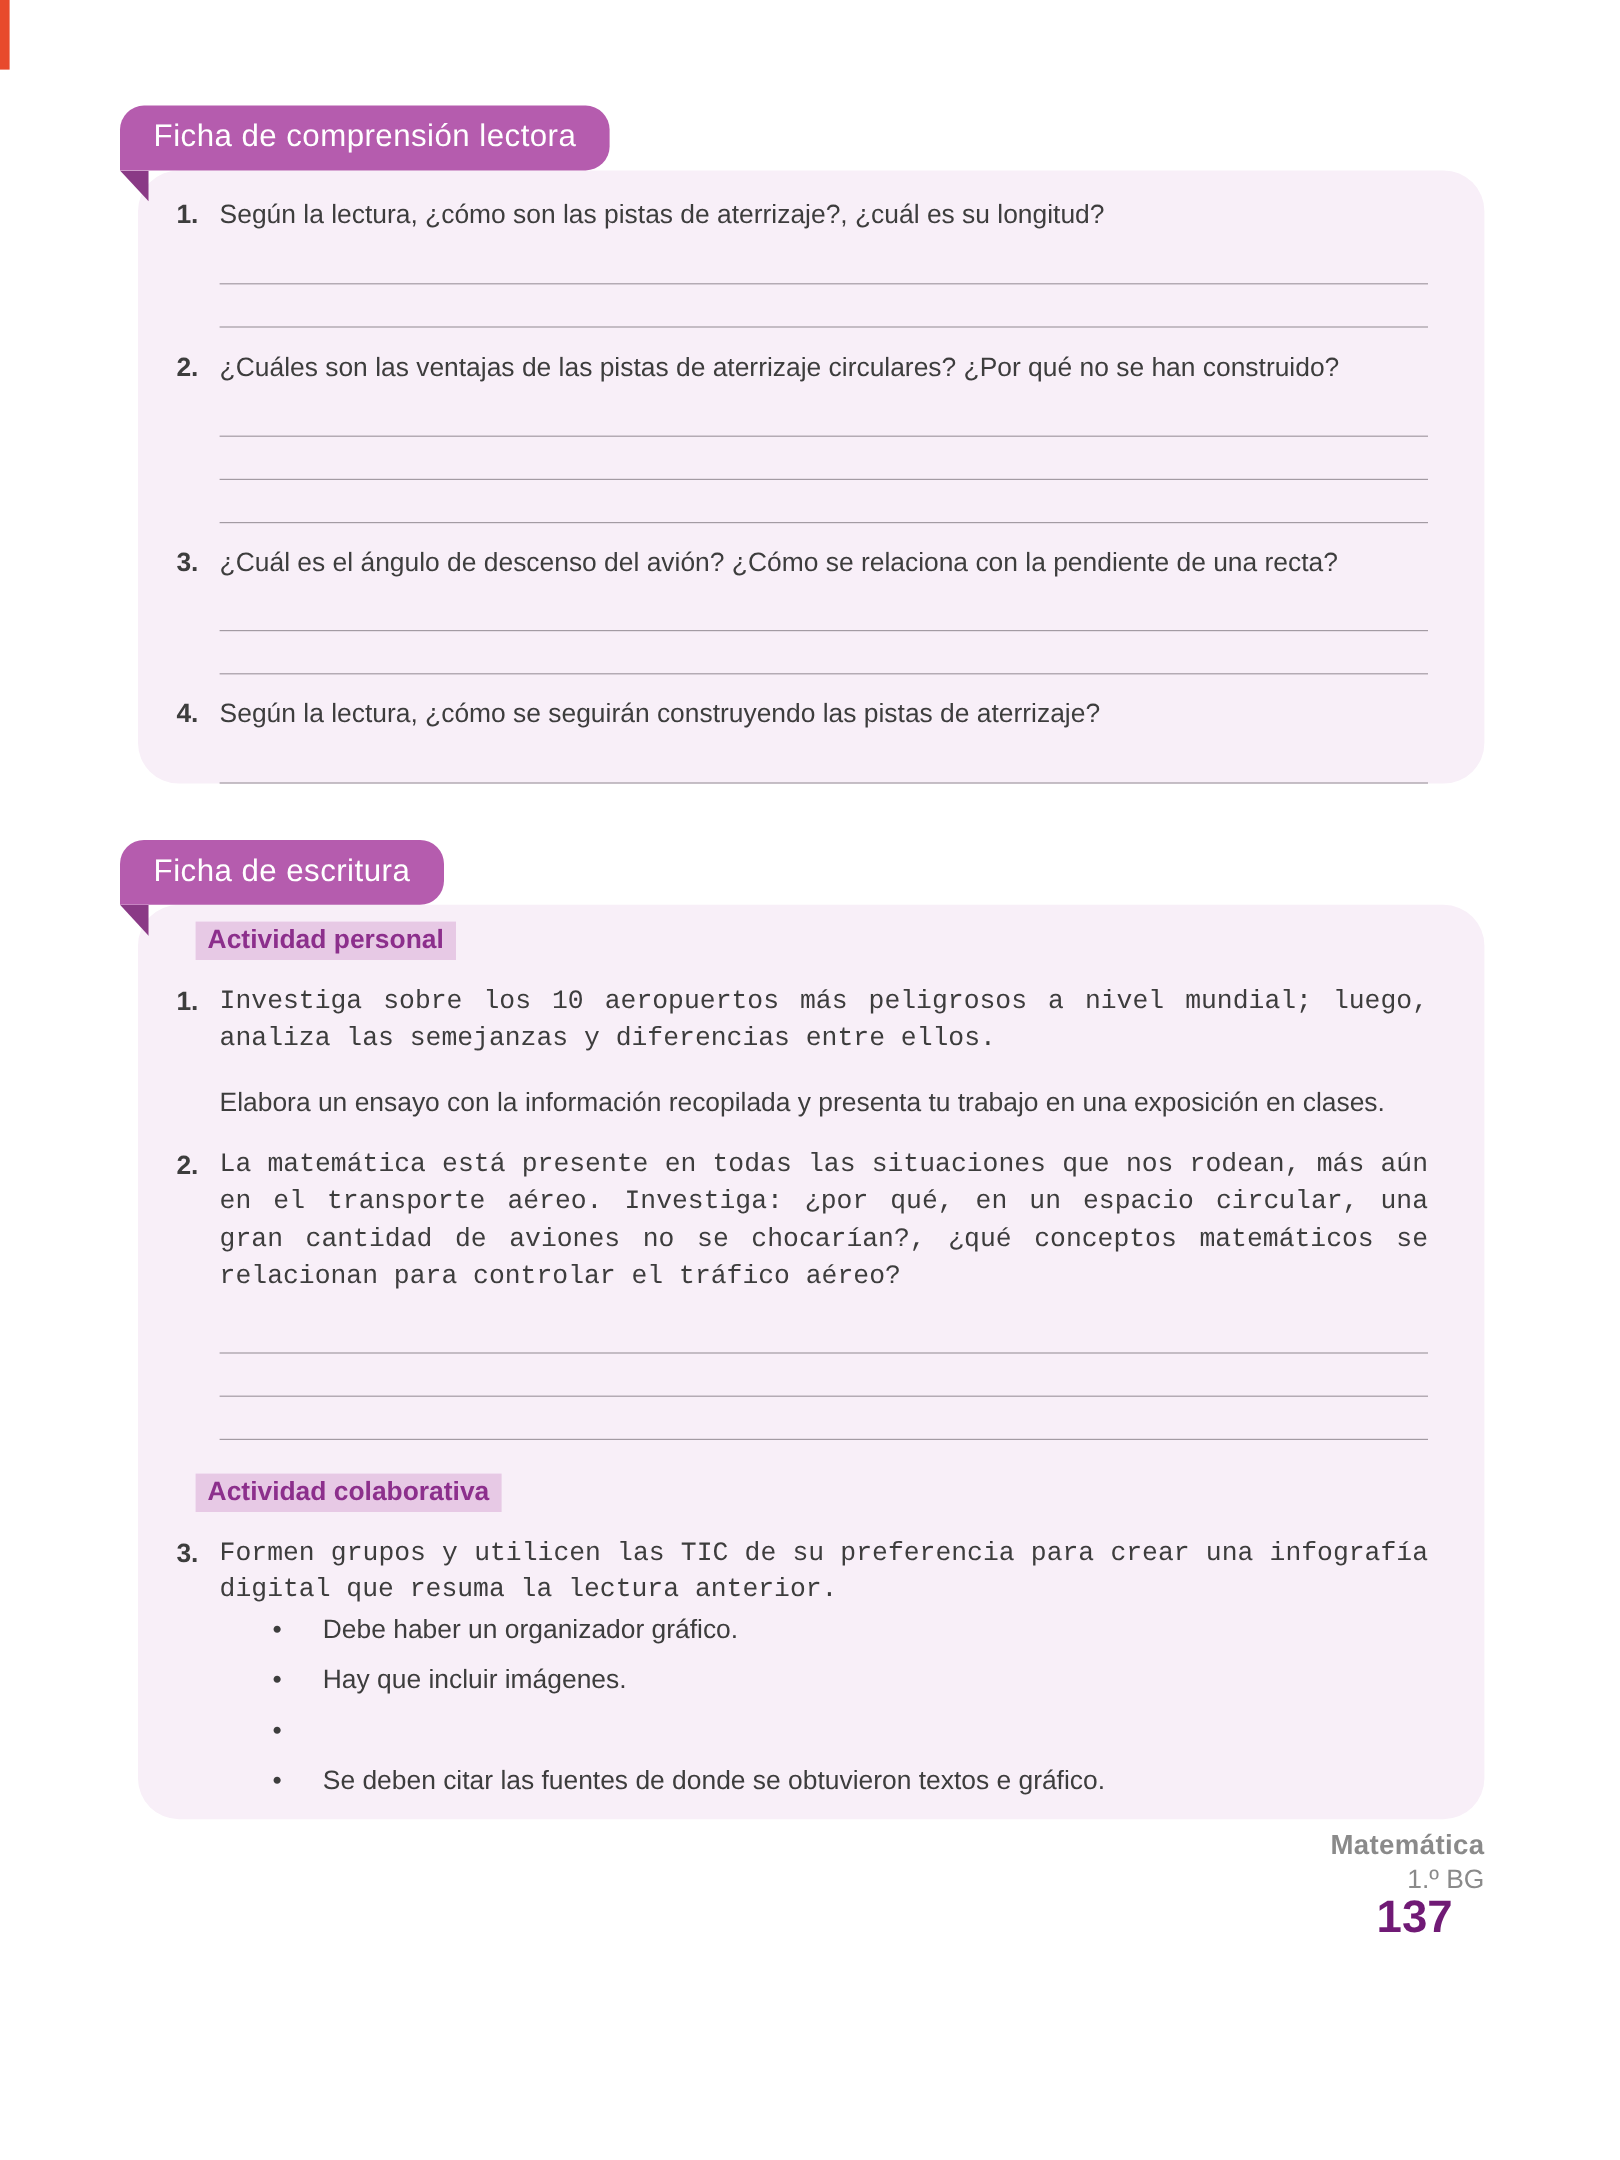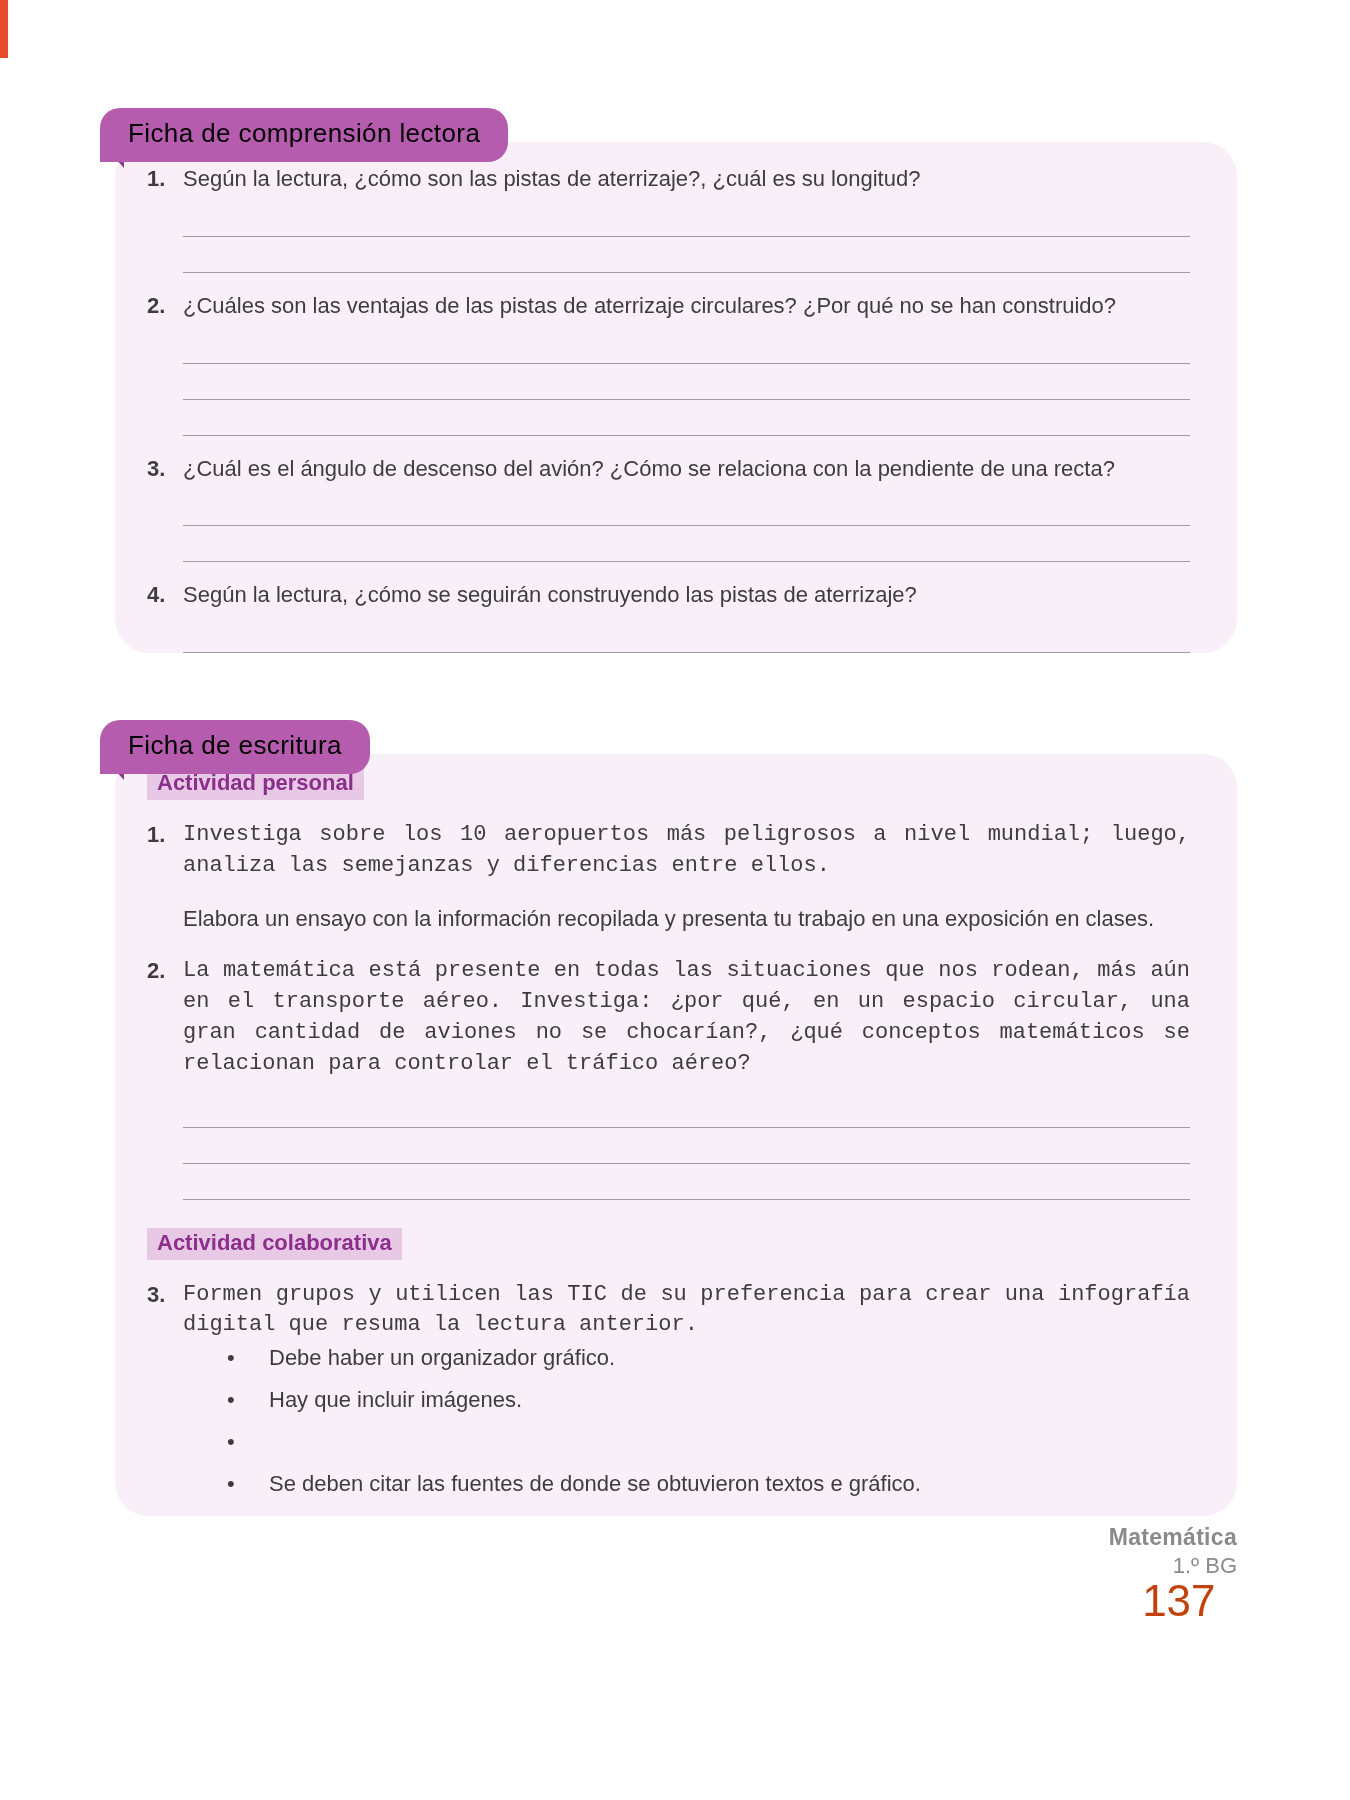--- a/index.html
+++ b/index.html
@@ -5,23 +5,23 @@
   * { margin:0; padding:0; box-sizing:border-box; }
   html,body { background:#ffffff; }
   body {
     width:1350px; height:1800px; position:relative; overflow:hidden;
     font-family:"Liberation Sans", sans-serif; color:#3d3d3d;
   }
 
   .red-stripe { position:absolute; left:0; top:0; width:8px; height:58px; background:#e84a2c; }
 
   .tab {
-    position:absolute; left:100px; height:54px; background:#b55cae; color:#000000;
+    position:absolute; left:100px; height:54px; background:#b55cae; color:#ffffff;
     font-size:26px; letter-spacing:.4px; display:flex; align-items:center;
-    padding:0 28px 4px 28px; border-radius:20px 20px 20px 0; z-index:3;margin-top:20px;
+    padding:0 28px 4px 28px; border-radius:20px 20px 20px 0; z-index:3;
   }
   #tab-reading { top:88px; }
   #tab-writing { top:700px; }
 
   .tab-fold {
     position:absolute; left:100px; width:24px; height:26px; background:#8a3a86;
     clip-path:polygon(0 0, 100% 0, 100% 100%); z-index:2;
   }
   #fold-reading { top:142px; }
   #fold-writing { top:754px; }
@@ -35,21 +35,21 @@
 
   .question { display:flex; font-size:22px; line-height:1.4; }
   .q-num { width:36px; flex:none; font-weight:bold; }
   .q-text { flex:1; }
   #panel-writing .q-text { text-align:justify;font-family:Liberation Mono, monospace; }
 
   .answer-lines { margin:6px 0 18px 36px; }
   .answer-line { height:36px; border-bottom:1.5px solid #a39ba3; }
   #panel-reading .answer-lines:last-child { margin-bottom:0; }
 
-  .badge-row { line-height:1; }
+  .badge-row { line-height:1;margin-left:16px; }
   .badge-row.second { margin-top:28px; }
   .badge {
     display:inline-block; background:#e7c9e5; color:#8c2f8c; font-weight:bold;
     font-size:22px; padding:4px 10px 6px 10px;
   }
   .badge-row.first { margin-bottom:20px; }
   .badge-row.second { margin-bottom:20px; }
 
   .followup { margin:22px 0 22px 36px; font-size:22px; line-height:1.4; }
   .followup.f3 { margin:8px 0 16px 36px; }
@@ -57,21 +57,21 @@
   #panel-writing .answer-lines { margin:12px 0 0 36px; }
 
   .bullets { margin-top:2px; }
   .bullet-row { display:flex; margin-left:80px; margin-bottom:11px; font-size:22px; line-height:1.4; }
   .dot { width:42px; flex:none; }
 
   .footer { position:absolute; top:1524px; right:113px; display:flex; align-items:center;flex-direction:column; }
   .footer-text { text-align:right; color:#8a8a8a; }
   .footer-subject { font-size:23px; font-weight:bold; letter-spacing:.3px; }
   .footer-grade { font-size:22px; margin-top:2px; }
-  .page-number { font-size:44px; font-weight:normal; color:#c2410c; margin-left:12px; line-height:1; }
+  .page-number { font-size:38px; font-weight:bold; color:#701a75; margin-left:12px; line-height:1; }
 </style>
 </head>
 <body>
 
 <div class="red-stripe"></div>
 
 <section>
   <div class="tab" id="tab-reading">
     <span>Ficha de comprensión lectora</span>
   </div>

